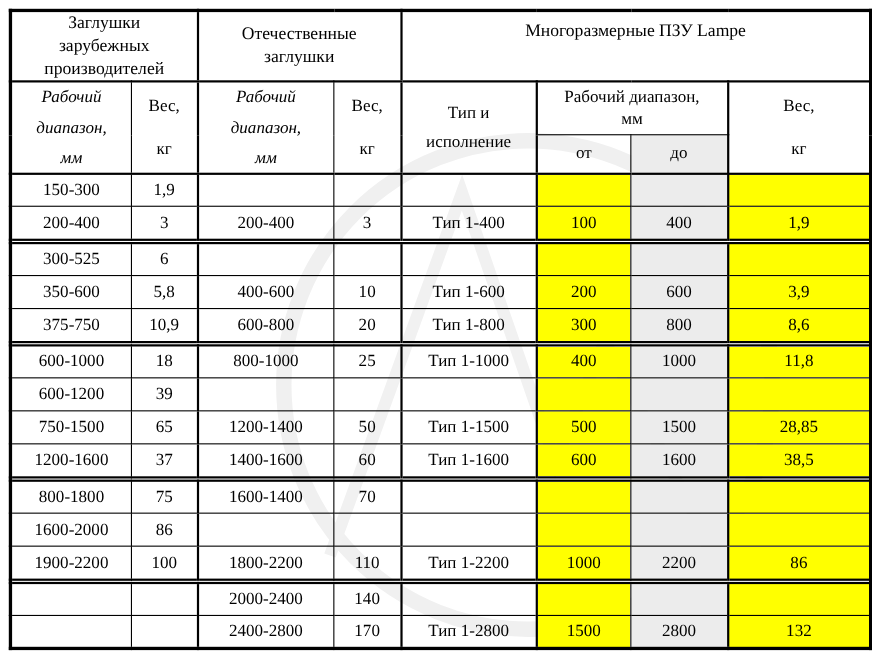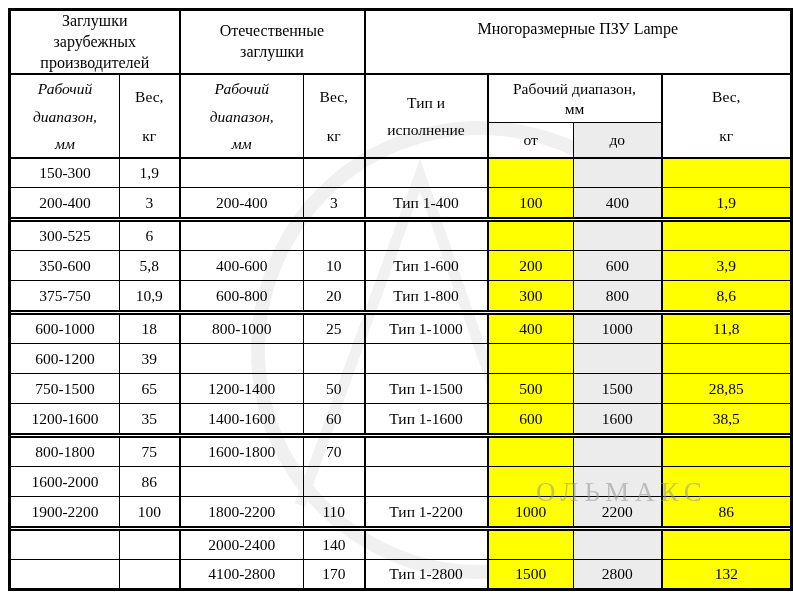--- a/index.html
+++ b/index.html
@@ -198,35 +198,35 @@
           <td>65</td>
           <td>1200-1400</td>
           <td>50</td>
           <td>Тип 1-1500</td>
           <td>500</td>
           <td>1500</td>
           <td>28,85</td>
         </tr>
         <tr class="datarow">
           <td>1200-1600</td>
-          <td>35</td>
+          <td>37</td>
           <td>1400-1600</td>
           <td>60</td>
           <td>Тип 1-1600</td>
           <td>600</td>
           <td>1600</td>
           <td>38,5</td>
         </tr>
         <tr class="sep">
           <td colspan="8"></td>
         </tr>
         <tr class="datarow">
           <td>800-1800</td>
           <td>75</td>
-          <td>1600-1800</td>
+          <td>1600-1400</td>
           <td>70</td>
           <td></td>
           <td></td>
           <td></td>
           <td></td>
         </tr>
         <tr class="datarow">
           <td>1600-2000</td>
           <td>86</td>
           <td></td>
@@ -255,24 +255,23 @@
           <td>2000-2400</td>
           <td>140</td>
           <td></td>
           <td></td>
           <td></td>
           <td></td>
         </tr>
         <tr class="datarow">
           <td></td>
           <td></td>
-          <td>4100-2800</td>
+          <td>2400-2800</td>
           <td>170</td>
           <td>Тип 1-2800</td>
           <td>1500</td>
           <td>2800</td>
           <td>132</td>
         </tr>
       </tbody>
   </table>
 
-  <div class="text-wm">ОЛЬМАКС</div>
 </div>
 
 </body></html>

